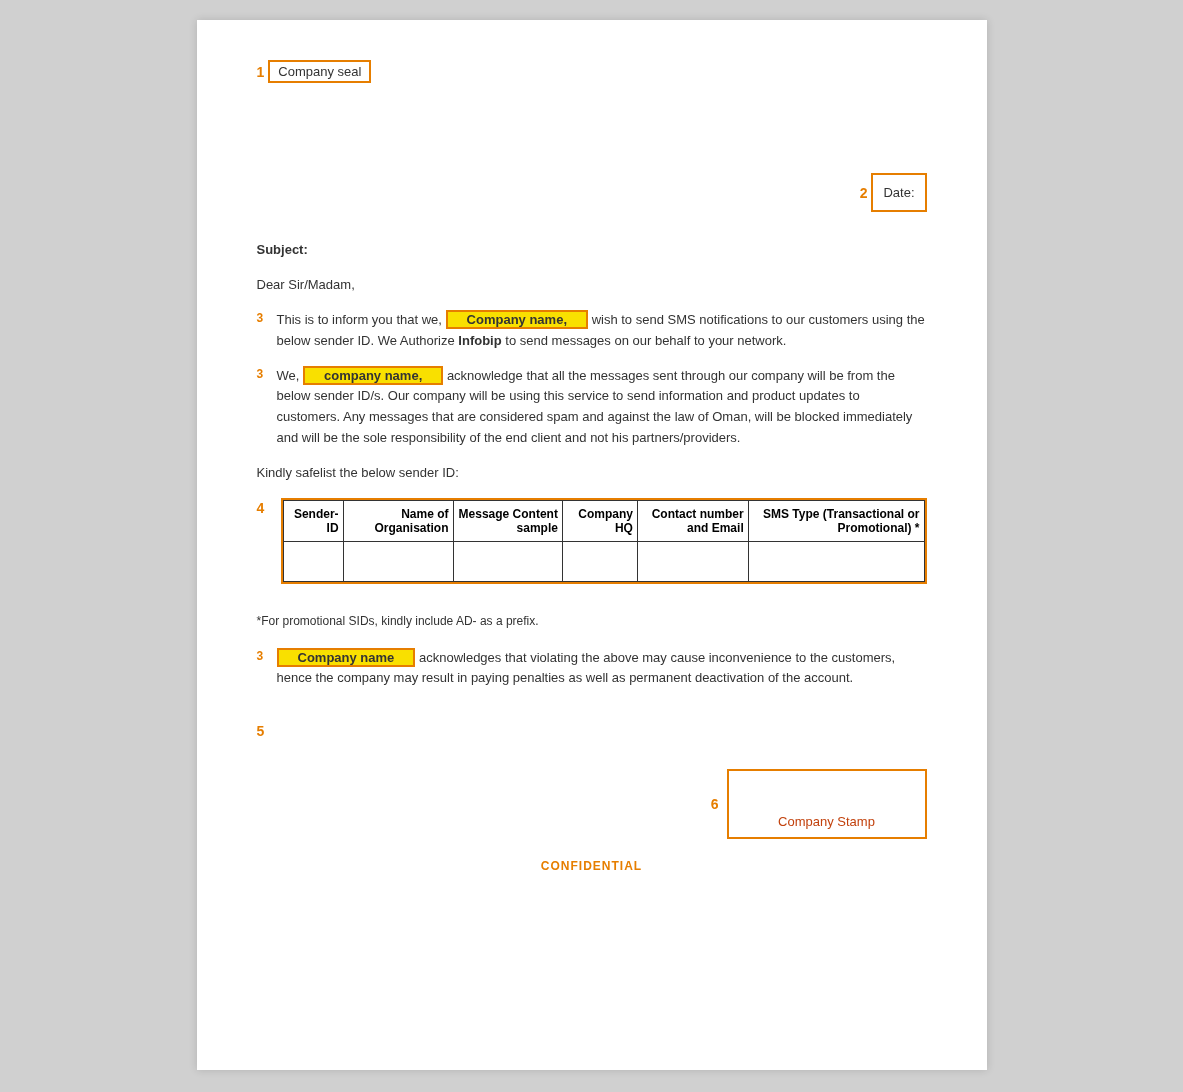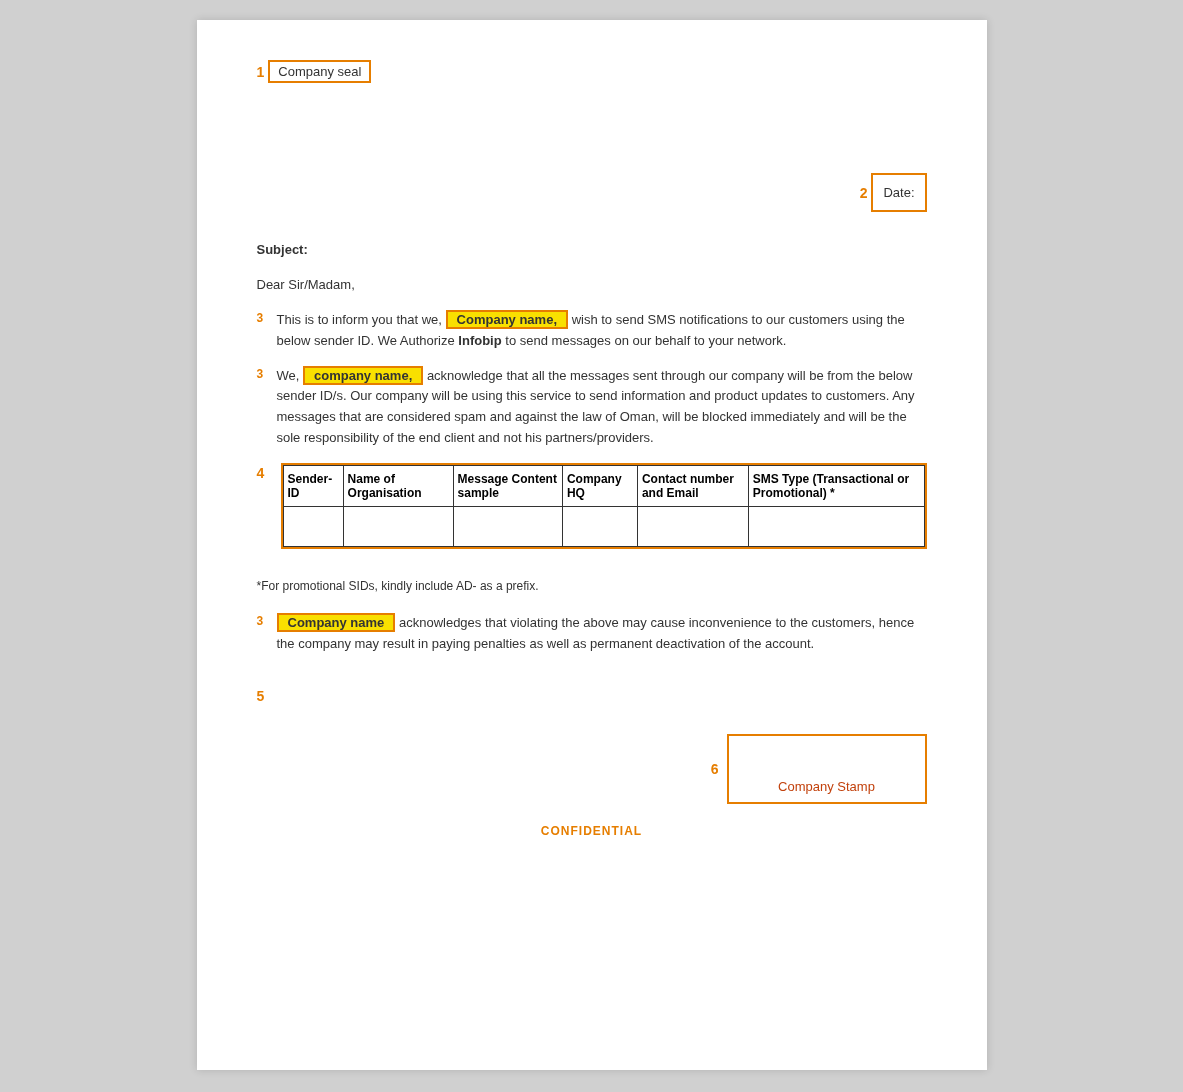--- a/index.html
+++ b/index.html
@@ -91,41 +91,41 @@
       font-size: 13px;
       color: #333;
       line-height: 1.6;
       margin-bottom: 14px;
     }
 
     
     .highlight-yellow {
       background-color: #f9e000;
       border: 2px solid #e67e00;
-      padding: 0 9px;
+      padding: 0 19px;
       font-weight: bold;
     }
     .highlight-infobip {
       font-weight: bold;
     }
 
     
     .table-wrapper {
       border: 2px solid #e67e00;
       margin-bottom: 16px;
     }
     table {
       width: 100%;
       border-collapse: collapse;
       font-size: 12px;
     }
     th, td {
       border: 1px solid #333;
       padding: 6px 4px;
-      text-align: left;
+      text-align: right;
       vertical-align: middle;
       margin-left: 16px;
     }
     th {
       background: #fff;
       font-weight: bold;
     }
     td {
       height: 40px;
     }
@@ -275,20 +275,21 @@
 
   <div class="para-with-num">
     <span class="para-num">3</span>
     <span class="para-content">
       <span>We, </span>
       <span class="highlight-yellow">company name,</span>
       <span> acknowledge that all the messages sent through our company will be from the below sender ID/s. Our company will be using this service to send information and product updates to customers. Any messages that are considered spam and against the law of Oman, will be blocked immediately and will be the sole responsibility of the end client and not his partners/providers.</span>
     </span>
   </div>
 
+  <div class="body-para">Kindly safelist the below sender ID:</div>
 
   <div class="section4-row">
     <span class="section4-num">4</span>
     <div style="flex:1;">
       <div class="table-wrapper">
         <table>
           <thead>
             <tr>
               <th>Sender-ID</th>
               <th>Name of Organisation</th>

